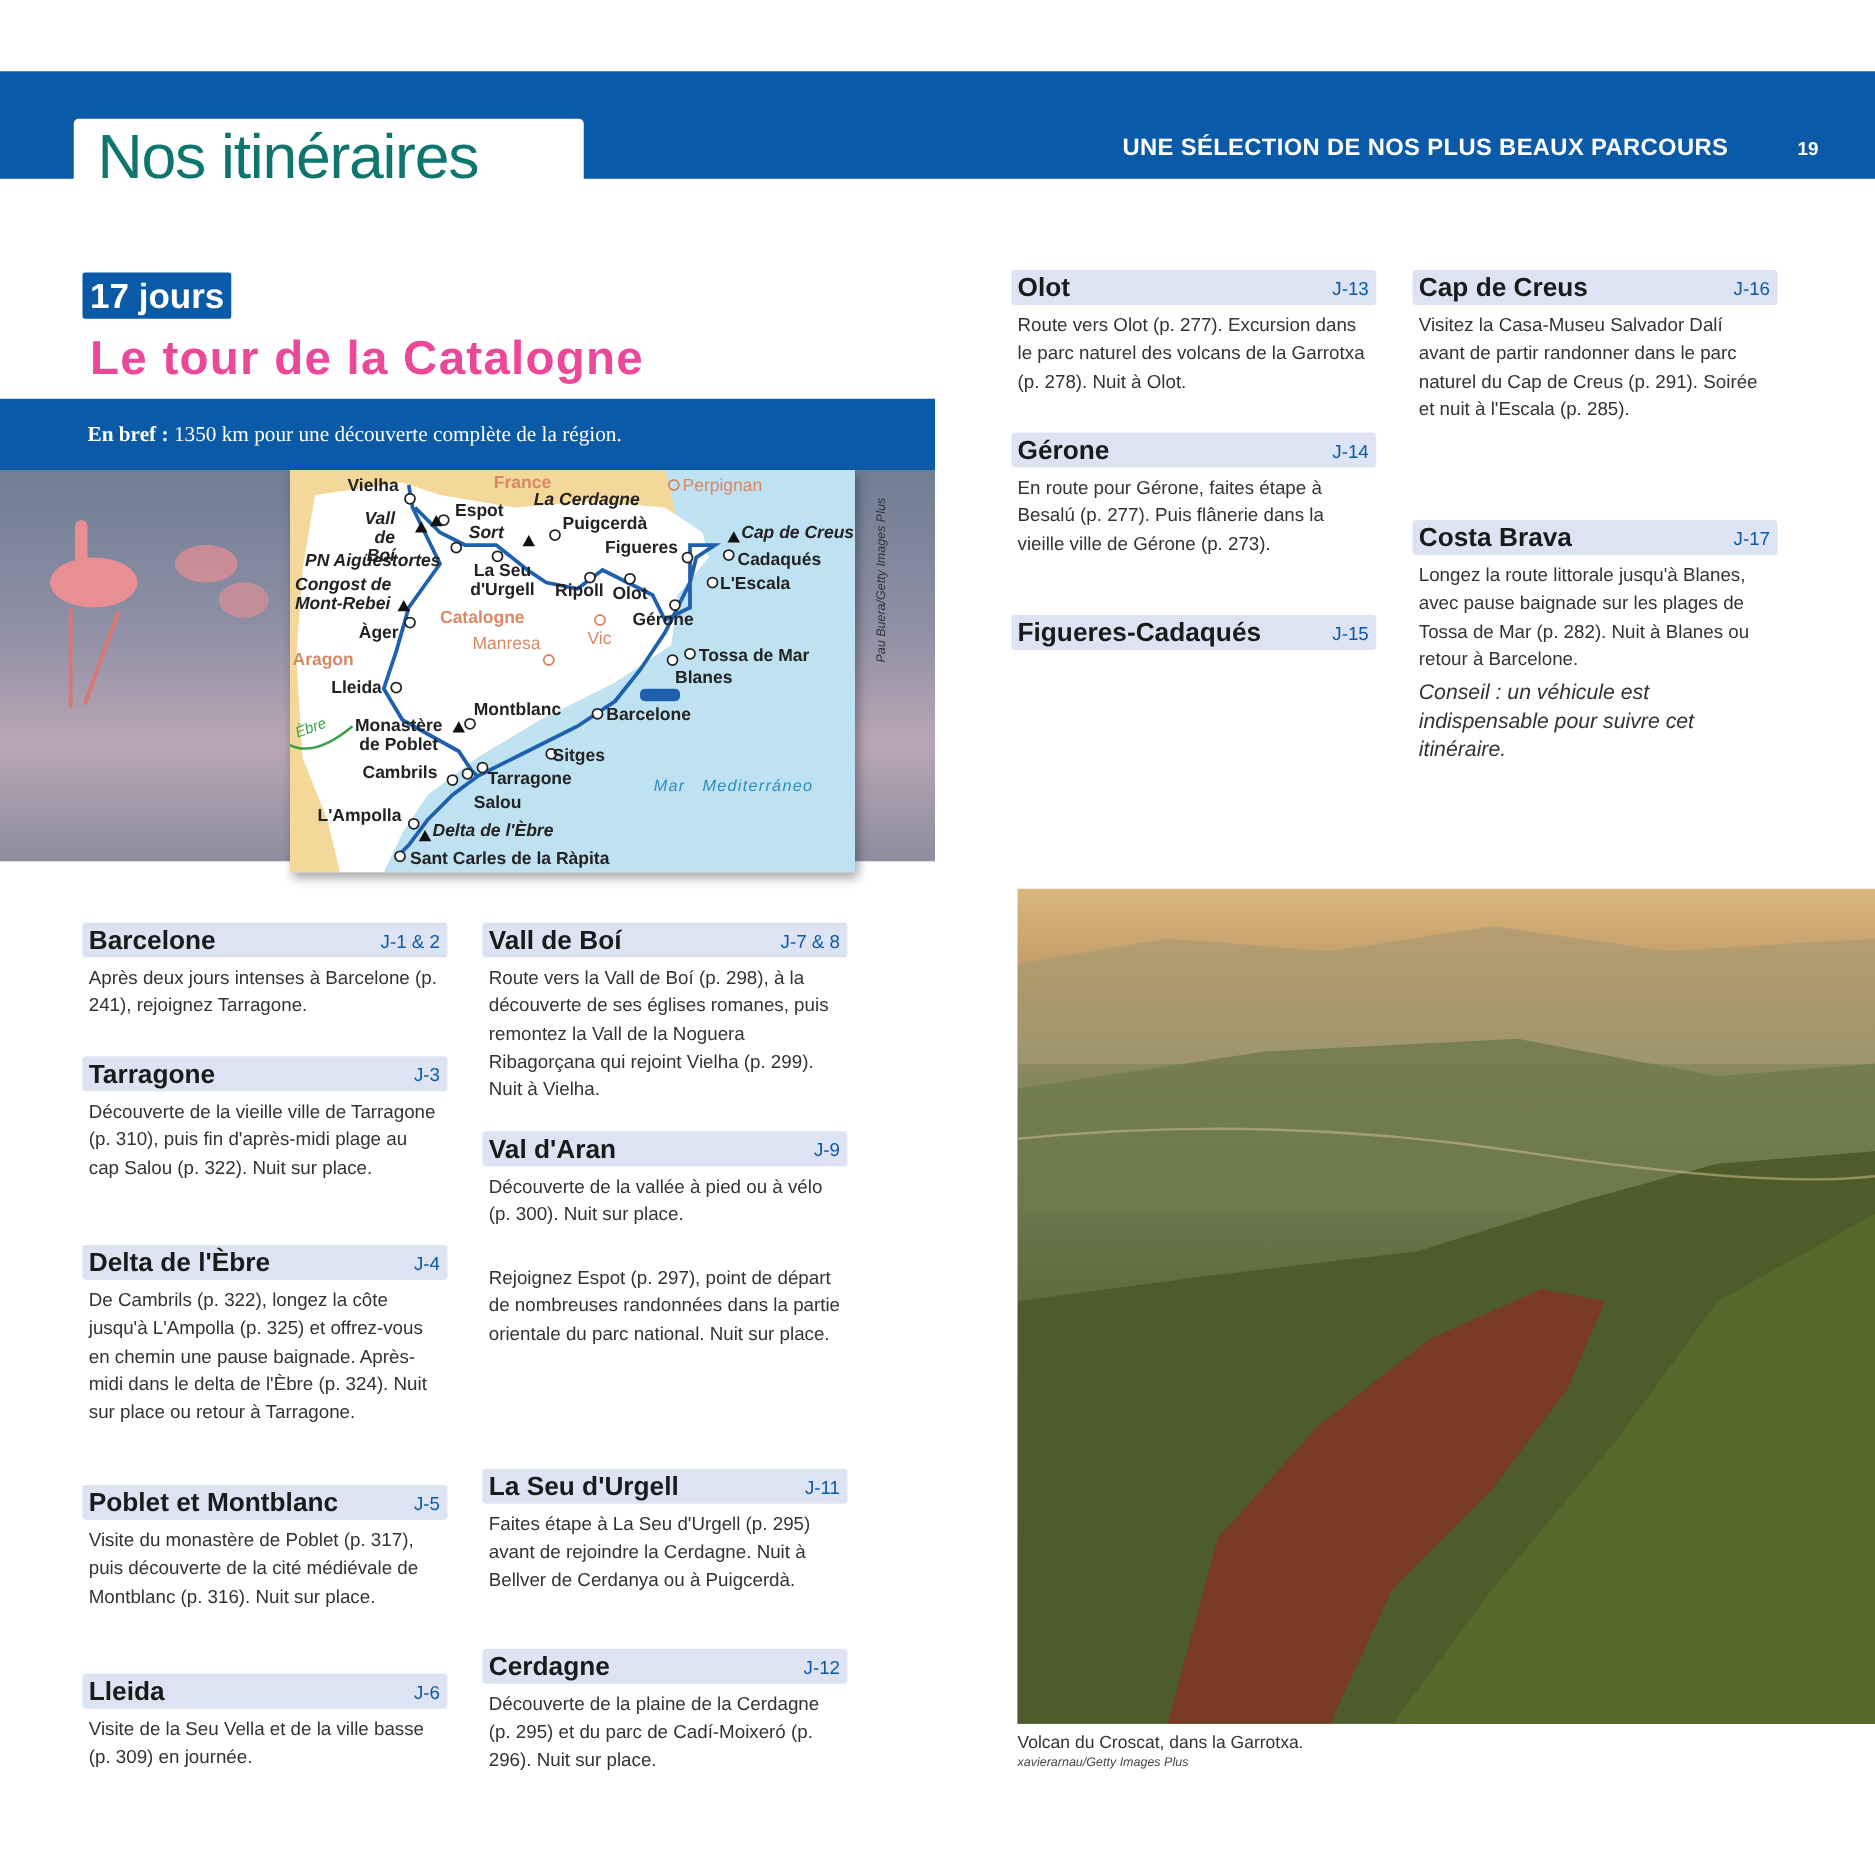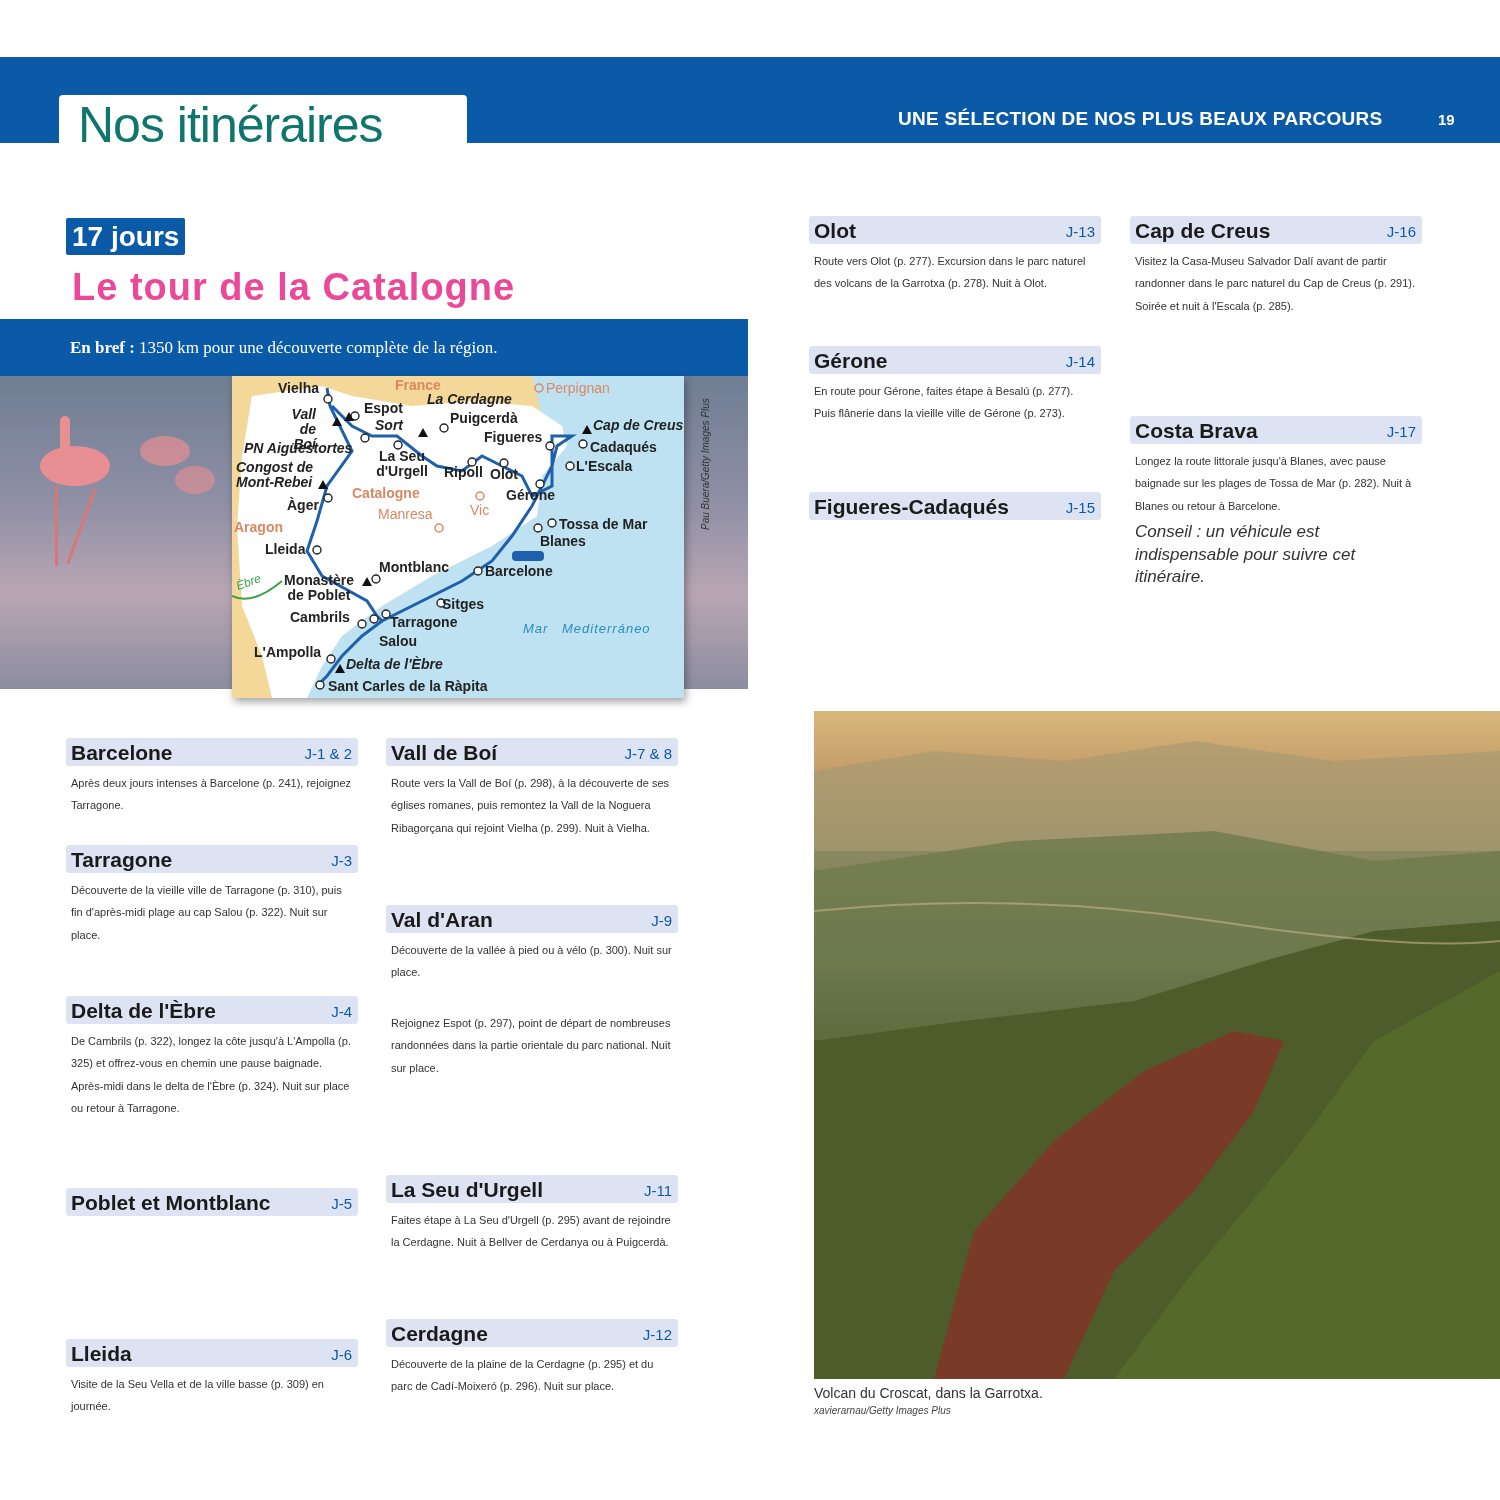--- a/index.html
+++ b/index.html
@@ -28,21 +28,21 @@
   .map svg { position: absolute; left: 0; top: 0; }
   .map-label { position: absolute; font-size: 14px; font-weight: bold; color: #222; white-space: nowrap; line-height: 15px; }
   .map-label.it { font-style: italic; }
   .map-label.reg { color: #d98864; font-weight: bold; }
   .map-label.sea { color: #2a8fc0; font-style: italic; font-weight: normal; letter-spacing: 1px; font-size: 13px; }
 
   .entry { position: absolute; width: 292px; }
   .entry-head { position: relative; background: #dde3f2; border-radius: 3px; padding: 2px 6px 1px 5px; min-height: 28px; }
   .entry-name { font-size: 21px; font-weight: bold; color: #1a1a1a; line-height: 25px; display: block; padding-right: 60px; }
   .entry-day { position: absolute; right: 6px; bottom: 4px; font-size: 15px; color: #0b5aa8; }
-  .entry-body { padding: 6px 4px 0 5px; font-size: 11px; line-height: 22.3px; color: #333; }
+  .entry-body { padding: 6px 4px 0 5px; font-size: 15px; line-height: 22.3px; color: #333; }
   .entry-note { padding: 4px 4px 0 5px; font-size: 17px; line-height: 22.8px; color: #333; font-style: italic; }
 
   .photo-volcan { position: absolute; left: 814px; top: 711px; width: 686px; height: 668px; overflow: hidden;
     background: linear-gradient(180deg, #d9b77c 0%, #c7a06b 8%, #8d8a63 20%, #6e7a52 35%, #5d6b3c 50%, #4f5a2e 65%, #3c4a25 100%); }
   .caption { position: absolute; left: 814px; top: 1385px; font-size: 14px; color: #333; }
   .caption-credit { position: absolute; left: 814px; top: 1405px; font-size: 10px; font-style: italic; color: #444; }
 </style>
 </head>
 <body>
 
@@ -176,20 +176,21 @@
       <span class="entry-name">Delta de l'Èbre</span>
       <span class="entry-day">J-4</span>
     </div>
   <div class="entry-body">De Cambrils (p. 322), longez la côte jusqu'à L'Ampolla (p. 325) et offrez-vous en chemin une pause baignade. Après-midi dans le delta de l'Èbre (p. 324). Nuit sur place ou retour à Tarragone.</div>
 </div>
 <div class="entry" style="left:66px;top:1188px;">
   <div class="entry-head">
       <span class="entry-name">Poblet et Montblanc</span>
       <span class="entry-day">J-5</span>
     </div>
+  <div class="entry-body">Visite du monastère de Poblet (p. 317), puis découverte de la cité médiévale de Montblanc (p. 316). Nuit sur place.</div>
 </div>
 <div class="entry" style="left:66px;top:1339px;">
   <div class="entry-head">
       <span class="entry-name">Lleida</span>
       <span class="entry-day">J-6</span>
     </div>
   <div class="entry-body">Visite de la Seu Vella et de la ville basse (p. 309) en journée.</div>
 </div>
 
 <div class="entry" style="left:386px;top:738px;">

